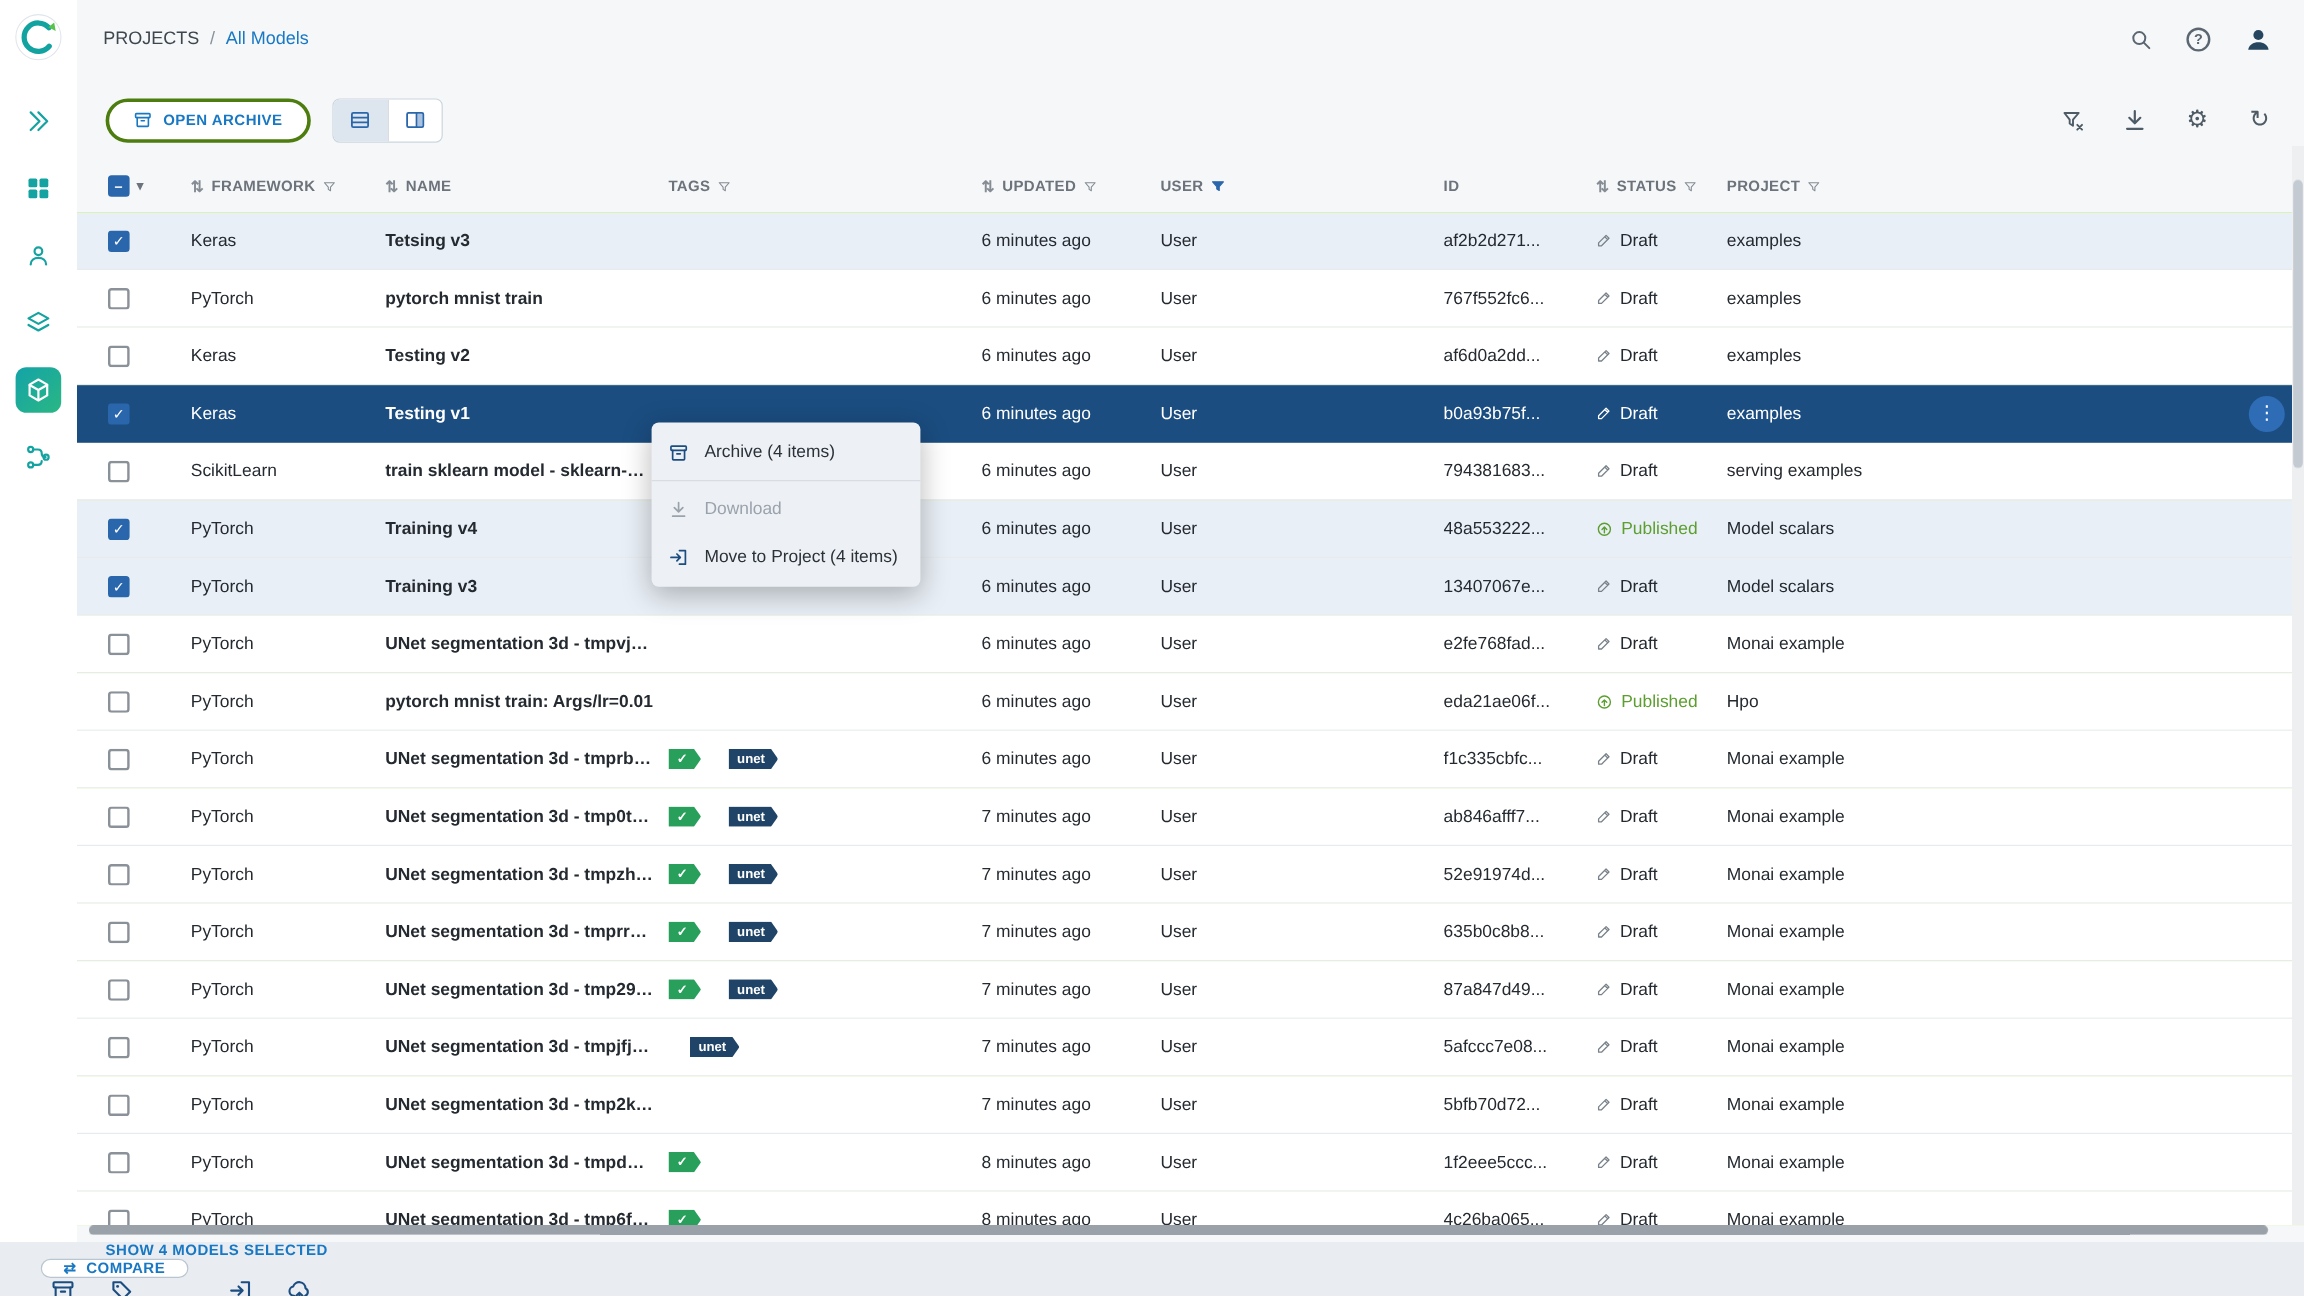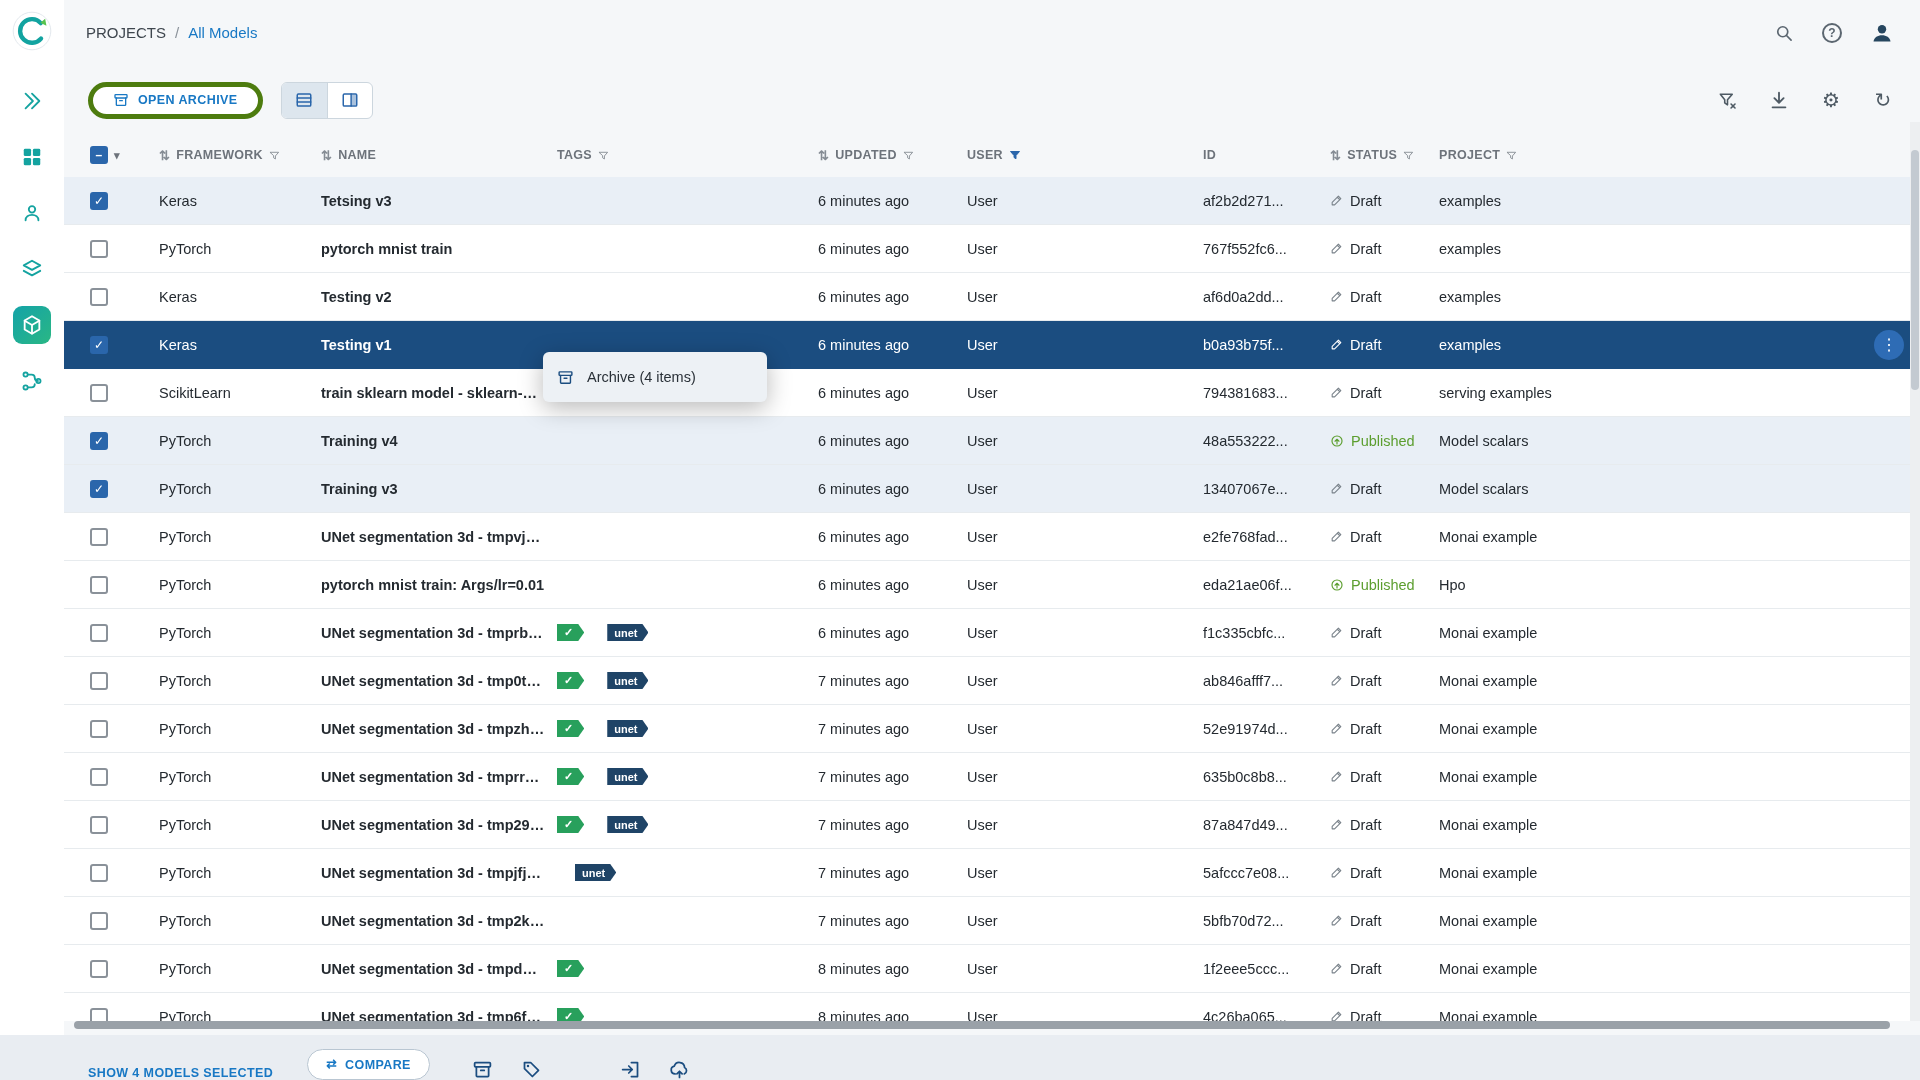--- a/index.html
+++ b/index.html
@@ -32,21 +32,21 @@
   .topbar-icons { position:absolute; right:26px; display:flex; align-items:center; gap:28px;
     color:#5b6670; }
   .top-icon { display:flex; align-items:center; justify-content:center; cursor:pointer; }
   .help-circle { width:20px; height:20px; border:2px solid #5b6670; border-radius:50%;
     font-size:12px; font-weight:700; display:flex; align-items:center; justify-content:center; }
 
   
   .content { position:absolute; left:64px; top:65px; right:0; }
   .toolbar { margin:16px 26px 0 24px; display:flex; align-items:center; height:38px; }
   .btn-archive { display:flex; align-items:center; gap:9px; height:37px; padding:0 20px;
-    background:#fff; border:5px solid #4d7c0f; border-radius:19px; color:var(--accent-blue,#1878c4);
+    background:#fff; border:3px solid #4d7c0f; border-radius:19px; color:var(--accent-blue,#1878c4);
     font-size:12.5px; font-weight:700; letter-spacing:.4px; cursor:pointer;
     font-family:"Liberation Sans",sans-serif; }
   .btn-archive svg { width:16px; height:16px; }
   .view-toggle { margin-left:18px; display:flex; border:1px solid #ccd6de; border-radius:6px;
     overflow:hidden; background:#fff; }
   .vt-btn { width:45px; height:35px; display:flex; align-items:center; justify-content:center;
     color:#2a66ab; cursor:pointer; }
   .vt-btn + .vt-btn { border-left:1px solid #ccd6de; }
   .vt-btn.active { background:#dde6ee; }
   .toolbar-right { margin-left:auto; display:flex; gap:30px; align-items:center; color:#4e5a64; }
@@ -104,21 +104,21 @@
   .menu-item { height:40px; display:flex; align-items:center; gap:12px; padding:0 14px;
     font-size:14.5px; color:#2a3138; cursor:pointer; }
   .menu-item .mi-icon { width:18px; color:var(--selected-row,#1b4d80); display:flex; }
   .menu-item .mi-icon svg { width:17px; height:17px; }
   .menu-item.disabled { color:#9aa2ab; cursor:default; }
   .menu-item.disabled .mi-icon { color:#9aa2ab; }
   .mi-caret { margin-left:auto; color:#3e464e; font-size:13px; }
 
   
   .footer { position:fixed; left:0; right:0; bottom:0; height:45px; background:#e9edf2;
-    display:flex; align-items:flex-end; z-index:6; }
+    display:flex; align-items:flex-start; z-index:6;flex-direction:column; }
   .footer-selected { margin-left:88px; color:var(--accent-blue,#1878c4); font-size:12.5px;
     font-weight:700; letter-spacing:.4px; cursor:pointer; }
   .compare-btn { margin-left:34px; height:31px; padding:0 18px; border-radius:16px;
     border:1px solid #b9c6d2; background:#fff; color:var(--accent-blue,#1878c4); font-size:12.5px;
     font-weight:700; display:flex; align-items:center; gap:8px; cursor:pointer; letter-spacing:.4px;
     font-family:"Liberation Sans",sans-serif; }
   .footer-actions { display:flex; align-items:center; margin-left:42px; gap:28px;
     color:var(--selected-row,#1b4d80); }
   .fa-icon { width:21px; height:21px; cursor:pointer; display:flex; }
   .fa-icon svg { width:21px; height:21px; }
@@ -719,20 +719,39 @@
       <div class="menu-item">
         <span class="mi-icon">
           <svg viewBox="0 0 24 24">
             <rect x="3" y="4" width="18" height="5" rx="1" fill="none" stroke="currentColor" stroke-width="2" stroke-linecap="round" stroke-linejoin="round"></rect>
             <path d="M5 9v10a1 1 0 0 0 1 1h12a1 1 0 0 0 1-1V9M10 13h4" fill="none" stroke="currentColor" stroke-width="2" stroke-linecap="round" stroke-linejoin="round"></path>
           </svg>
         </span>
         <span class="mi-label">Archive (4 items)</span>
       </div>
     </div>
+    <div class="menu-group">
+      <div class="menu-item disabled">
+        <span class="mi-icon">
+          <svg viewBox="0 0 24 24">
+            <path d="M12 4v10m-5-4l5 5 5-5M5 20h14" fill="none" stroke="currentColor" stroke-width="2" stroke-linecap="round" stroke-linejoin="round"></path>
+          </svg>
+        </span>
+        <span class="mi-label">Download</span>
+      </div>
+      <div class="menu-item">
+        <span class="mi-icon">
+          <svg viewBox="0 0 24 24">
+            <path d="M13 4h7v16h-7" fill="none" stroke="currentColor" stroke-width="2" stroke-linecap="round" stroke-linejoin="round"></path>
+            <path d="M3 12h11m-4-4l4 4-4 4" fill="none" stroke="currentColor" stroke-width="2" stroke-linecap="round" stroke-linejoin="round"></path>
+          </svg>
+        </span>
+        <span class="mi-label">Move to Project (4 items)</span>
+      </div>
+    </div>
   </div>
 
 <div class="vscroll-track"></div>
 <div class="vscroll-thumb"></div>
 <div class="hscroll-thumb"></div>
 
 <footer class="footer">
   <span class="footer-selected">SHOW 4 MODELS SELECTED</span>
   <button class="compare-btn">
     <span style="display:flex">

